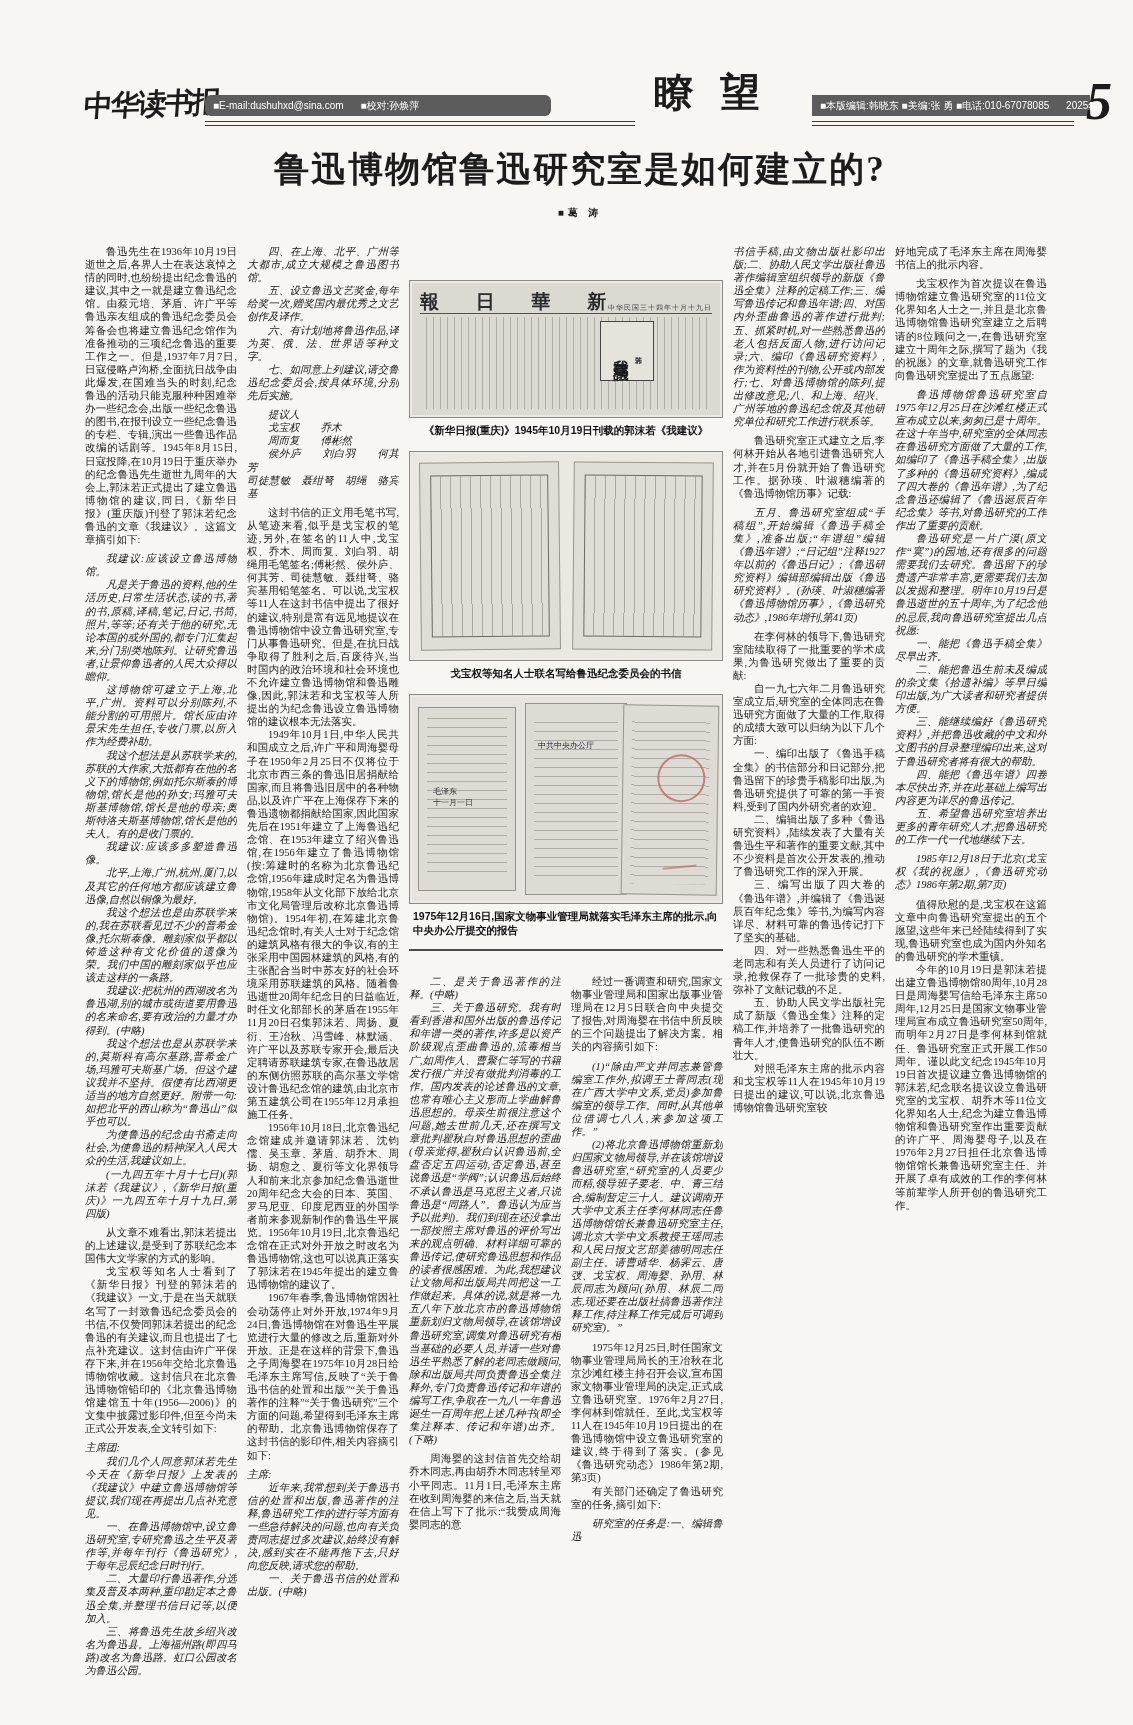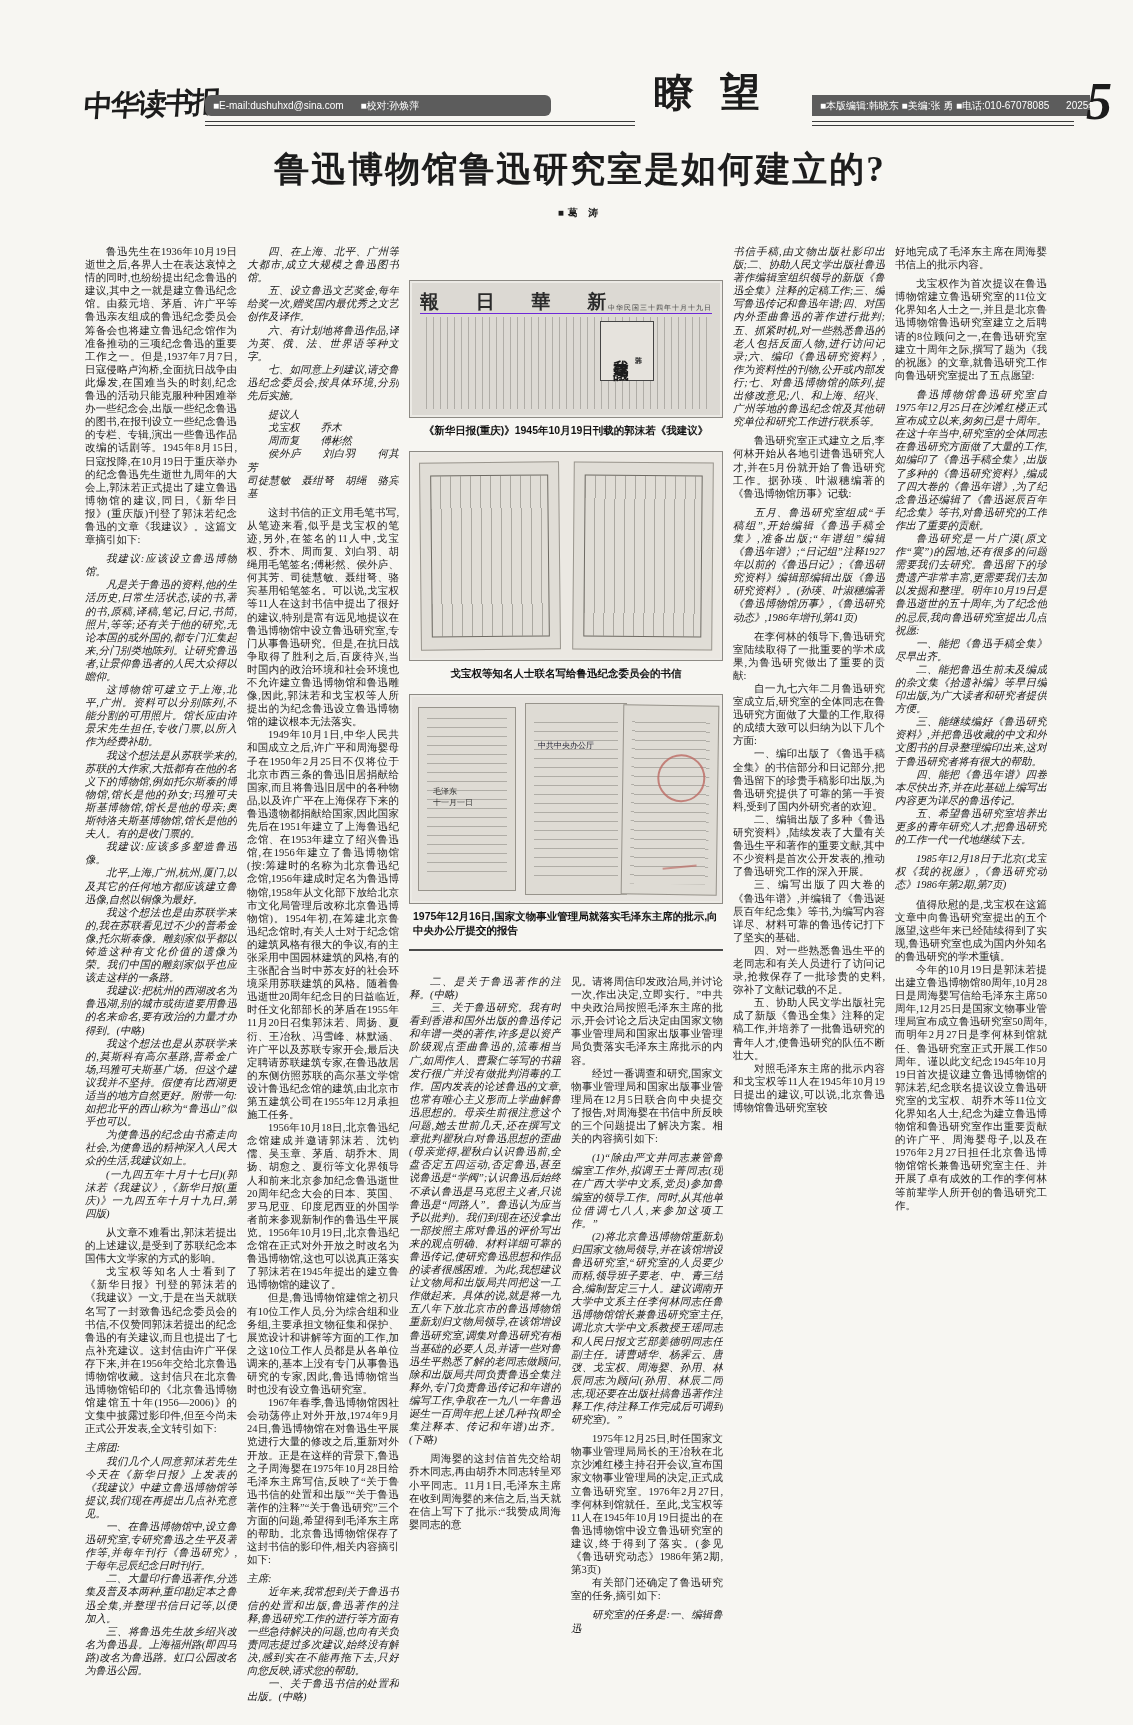--- a/index.html
+++ b/index.html
@@ -124,33 +124,31 @@
       <p class="quote ">六、有计划地将鲁迅作品,译为英、俄、法、世界语等种文字。</p>
       <p class="quote ">七、如同意上列建议,请交鲁迅纪念委员会,按具体环境,分别先后实施。</p>
       <p class="quote gap">提议人</p>
       <p class="quote ">戈宝权　　乔木</p>
       <p class="quote ">周而复　　傅彬然</p>
       <p class="quote ">侯外庐　　刘白羽　　何其芳</p>
       <p class="quote noindent ">司徒慧敏　聂绀弩　胡绳　骆宾基</p>
       <p class="gap">这封书信的正文用毛笔书写,从笔迹来看,似乎是戈宝权的笔迹,另外,在签名的11人中,戈宝权、乔木、周而复、刘白羽、胡绳用毛笔签名;傅彬然、侯外庐、何其芳、司徒慧敏、聂绀弩、骆宾基用铅笔签名。可以说,戈宝权等11人在这封书信中提出了很好的建议,特别是富有远见地提议在鲁迅博物馆中设立鲁迅研究室,专门从事鲁迅研究。但是,在抗日战争取得了胜利之后,百废待兴,当时国内的政治环境和社会环境也不允许建立鲁迅博物馆和鲁迅雕像,因此,郭沫若和戈宝权等人所提出的为纪念鲁迅设立鲁迅博物馆的建议根本无法落实。</p>
       <p class="">1949年10月1日,中华人民共和国成立之后,许广平和周海婴母子在1950年2月25日不仅将位于北京市西三条的鲁迅旧居捐献给国家,而且将鲁迅旧居中的各种物品,以及许广平在上海保存下来的鲁迅遗物都捐献给国家,因此国家先后在1951年建立了上海鲁迅纪念馆、在1953年建立了绍兴鲁迅馆,在1956年建立了鲁迅博物馆(按:筹建时的名称为北京鲁迅纪念馆,1956年建成时定名为鲁迅博物馆,1958年从文化部下放给北京市文化局管理后改称北京鲁迅博物馆)。1954年初,在筹建北京鲁迅纪念馆时,有关人士对于纪念馆的建筑风格有很大的争议,有的主张采用中国园林建筑的风格,有的主张配合当时中苏友好的社会环境采用苏联建筑的风格。随着鲁迅逝世20周年纪念日的日益临近,时任文化部部长的茅盾在1955年11月20日召集郭沫若、周扬、夏衍、王冶秋、冯雪峰、林默涵、许广平以及苏联专家开会,最后决定聘请苏联建筑专家,在鲁迅故居的东侧仿照苏联的高尔基文学馆设计鲁迅纪念馆的建筑,由北京市第五建筑公司在1955年12月承担施工任务。</p>
       <p class="">1956年10月18日,北京鲁迅纪念馆建成并邀请郭沫若、沈钧儒、吴玉章、茅盾、胡乔木、周扬、胡愈之、夏衍等文化界领导人和前来北京参加纪念鲁迅逝世20周年纪念大会的日本、英国、罗马尼亚、印度尼西亚的外国学者前来参观新制作的鲁迅生平展览。1956年10月19日,北京鲁迅纪念馆在正式对外开放之时改名为鲁迅博物馆,这也可以说真正落实了郭沫若在1945年提出的建立鲁迅博物馆的建议了。</p>
-      <p class="">但是,鲁迅博物馆建馆之初只有10位工作人员,分为综合组和业务组,主要承担文物征集和保护、展览设计和讲解等方面的工作,加之这10位工作人员都是从各单位调来的,基本上没有专门从事鲁迅研究的专家,因此,鲁迅博物馆当时也没有设立鲁迅研究室。</p>
       <p class="">1967年春季,鲁迅博物馆因社会动荡停止对外开放,1974年9月24日,鲁迅博物馆在对鲁迅生平展览进行大量的修改之后,重新对外开放。正是在这样的背景下,鲁迅之子周海婴在1975年10月28日给毛泽东主席写信,反映了“关于鲁迅书信的处置和出版”“关于鲁迅著作的注释”“关于鲁迅研究”三个方面的问题,希望得到毛泽东主席的帮助。北京鲁迅博物馆保存了这封书信的影印件,相关内容摘引如下:</p>
       <p class="quote noindent gap">主席:</p>
       <p class="quote ">近年来,我常想到关于鲁迅书信的处置和出版,鲁迅著作的注释,鲁迅研究工作的进行等方面有一些急待解决的问题,也向有关负责同志提过多次建议,始终没有解决,感到实在不能再拖下去,只好向您反映,请求您的帮助。</p>
       <p class="quote ">一、关于鲁迅书信的处置和出版。(中略)</p>
     </div>
   <div class="col c3">
       <p class="quote ">二、是关于鲁迅著作的注释。(中略)</p>
       <p class="quote ">三、关于鲁迅研究。我有时看到香港和国外出版的鲁迅传记和年谱一类的著作,许多是以资产阶级观点歪曲鲁迅的,流毒相当广,如周作人、曹聚仁等写的书籍发行很广并没有做批判消毒的工作。国内发表的论述鲁迅的文章,也常有唯心主义形而上学曲解鲁迅思想的。母亲生前很注意这个问题,她去世前几天,还在撰写文章批判瞿秋白对鲁迅思想的歪曲(母亲觉得,瞿秋白认识鲁迅前,全盘否定五四运动,否定鲁迅,甚至说鲁迅是“学阀”;认识鲁迅后始终不承认鲁迅是马克思主义者,只说鲁迅是“同路人”。鲁迅认为应当予以批判)。我们到现在还没拿出一部按照主席对鲁迅的评价写出来的观点明确、材料详细可靠的鲁迅传记,使研究鲁迅思想和作品的读者很感困难。为此,我想建议让文物局和出版局共同把这一工作做起来。具体的说,就是将一九五八年下放北京市的鲁迅博物馆重新划归文物局领导,在该馆增设鲁迅研究室,调集对鲁迅研究有相当基础的必要人员,并请一些对鲁迅生平熟悉了解的老同志做顾问,除和出版局共同负责鲁迅全集注释外,专门负责鲁迅传记和年谱的编写工作,争取在一九八一年鲁迅诞生一百周年把上述几种书(即全集注释本、传记和年谱)出齐。(下略)</p>
       <p class="gap">周海婴的这封信首先交给胡乔木同志,再由胡乔木同志转呈邓小平同志。11月1日,毛泽东主席在收到周海婴的来信之后,当天就在信上写下了批示:“我赞成周海婴同志的意</p>
     </div>
   <div class="col c4">
-      <p class="noindent ">见。请将周信印发政治局,并讨论一次,作出决定,立即实行。”中共中央政治局按照毛泽东主席的批示,开会讨论之后决定由国家文物事业管理局和国家出版事业管理局负责落实毛泽东主席批示的内容。</p>
       <p class="">经过一番调查和研究,国家文物事业管理局和国家出版事业管理局在12月5日联合向中央提交了报告,对周海婴在书信中所反映的三个问题提出了解决方案。相关的内容摘引如下:</p>
       <p class="quote gap">(1)“除由严文井同志兼管鲁编室工作外,拟调王士菁同志(现在广西大学中文系,党员)参加鲁编室的领导工作。同时,从其他单位借调七八人,来参加这项工作。”</p>
       <p class="quote ">(2)将北京鲁迅博物馆重新划归国家文物局领导,并在该馆增设鲁迅研究室,“研究室的人员要少而精,领导班子要老、中、青三结合,编制暂定三十人。建议调南开大学中文系主任李何林同志任鲁迅博物馆馆长兼鲁迅研究室主任,调北京大学中文系教授王瑶同志和人民日报文艺部姜德明同志任副主任。请曹靖华、杨霁云、唐弢、戈宝权、周海婴、孙用、林辰同志为顾问(孙用、林辰二同志,现还要在出版社搞鲁迅著作注释工作,待注释工作完成后可调到研究室)。”</p>
       <p class="gap">1975年12月25日,时任国家文物事业管理局局长的王冶秋在北京沙滩红楼主持召开会议,宣布国家文物事业管理局的决定,正式成立鲁迅研究室。1976年2月27日,李何林到馆就任。至此,戈宝权等11人在1945年10月19日提出的在鲁迅博物馆中设立鲁迅研究室的建议,终于得到了落实。(参见《鲁迅研究动态》1986年第2期,第3页)</p>
       <p class="">有关部门还确定了鲁迅研究室的任务,摘引如下:</p>
       <p class="quote gap">研究室的任务是:一、编辑鲁迅</p>
     </div>
   <div class="col c5">
       <p class="quote noindent ">书信手稿,由文物出版社影印出版;二、协助人民文学出版社鲁迅著作编辑室组织领导的新版《鲁迅全集》注释的定稿工作;三、编写鲁迅传记和鲁迅年谱;四、对国内外歪曲鲁迅的著作进行批判;五、抓紧时机,对一些熟悉鲁迅的老人包括反面人物,进行访问记录;六、编印《鲁迅研究资料》,作为资料性的刊物,公开或内部发行;七、对鲁迅博物馆的陈列,提出修改意见;八、和上海、绍兴、广州等地的鲁迅纪念馆及其他研究单位和研究工作进行联系等。</p>
       <p class="gap">鲁迅研究室正式建立之后,李何林开始从各地引进鲁迅研究人才,并在5月份就开始了鲁迅研究工作。据孙瑛、叶淑穗编著的《鲁迅博物馆历事》记载:</p>

